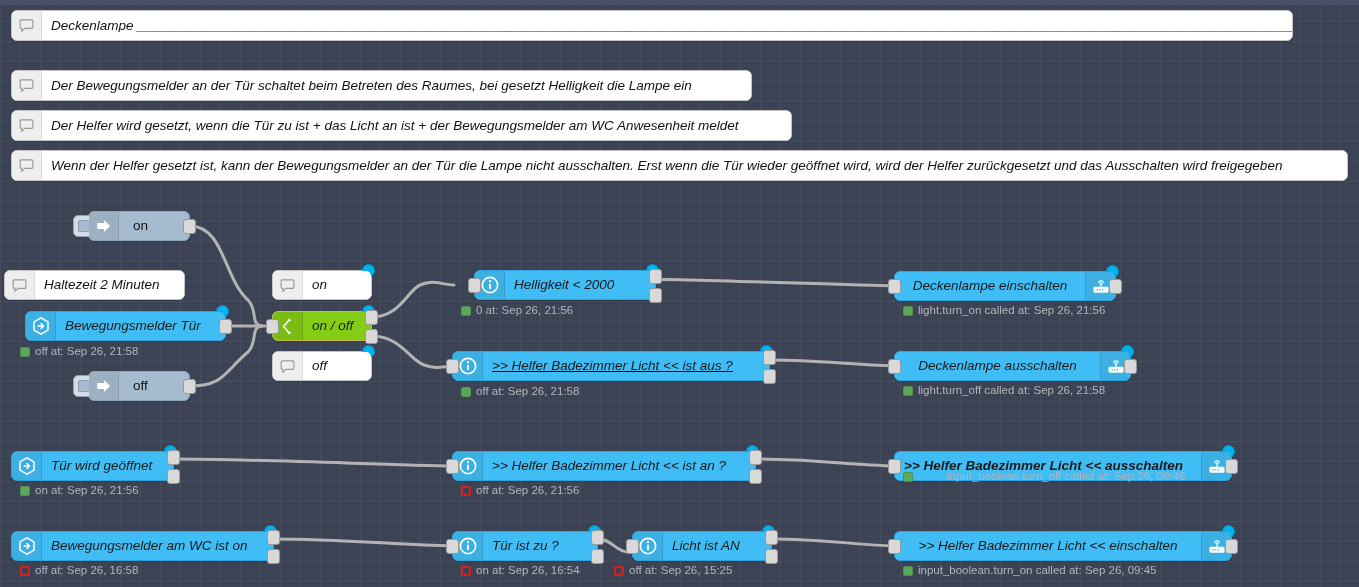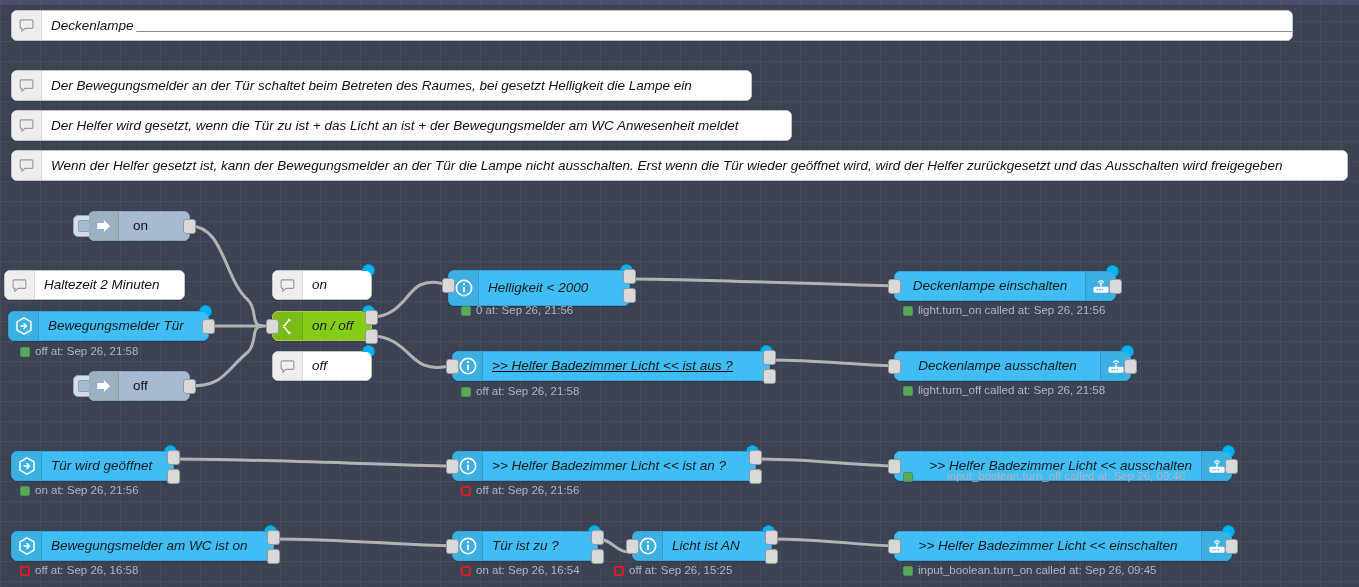--- a/index.html
+++ b/index.html
@@ -242,21 +242,21 @@
     <div class="body">
       <div class="iconbox">
         <svg class="gi" width="17" height="17" viewBox="0 0 24 24">
             <path d="M4.5 4h15a1.5 1.5 0 0 1 1.5 1.5v9A1.5 1.5 0 0 1 19.5 16H10l-4.5 4v-4H4.5A1.5 1.5 0 0 1 3 14.5v-9A1.5 1.5 0 0 1 4.5 4z" fill="none" stroke="#999" stroke-width="1.6"></path>
           </svg>
       </div>
       <div class="lbl">Haltezeit 2 Minuten</div>
     </div>
   </div>
 
-  <div class="node ha" style="left:8px; top:311px; width:201px; height:30px;">
+  <div class="node ha" style="left:25px; top:311px; width:201px; height:30px;">
     <div class="bluedot"></div>
     <div class="body">
       <div class="iconbox">
         <svg class="gi" width="20" height="20" viewBox="0 0 24 24">
           <path d="M12 2.3 20.4 7v10L12 21.7 3.6 17V7z" fill="none" stroke="#fff" stroke-width="1.8"></path>
           <path d="M8.5 12h6M12 9l3 3-3 3" fill="none" stroke="#fff" stroke-width="1.8" stroke-linecap="round" stroke-linejoin="round"></path>
         </svg>
       </div>
       <div class="lbl">Bewegungsmelder Tür</div>
     </div>
@@ -317,21 +317,21 @@
     <div class="body">
       <div class="iconbox">
         <svg class="gi" width="17" height="17" viewBox="0 0 24 24">
             <path d="M4.5 4h15a1.5 1.5 0 0 1 1.5 1.5v9A1.5 1.5 0 0 1 19.5 16H10l-4.5 4v-4H4.5A1.5 1.5 0 0 1 3 14.5v-9A1.5 1.5 0 0 1 4.5 4z" fill="none" stroke="#999" stroke-width="1.6"></path>
           </svg>
       </div>
       <div class="lbl">off</div>
     </div>
   </div>
 
-  <div class="node ha" style="left:448px; top:270px; width:182px; height:36px;">
+  <div class="node ha" style="left:474px; top:270px; width:182px; height:30px;">
     <div class="bluedot"></div>
     <div class="body">
       <div class="iconbox">
         <svg class="gi" width="20" height="20" viewBox="0 0 24 24">
           <circle cx="12" cy="12" r="9.2" fill="none" stroke="#fff" stroke-width="1.9"></circle>
           <circle cx="12" cy="7.4" r="1.35" fill="#fff"></circle>
           <rect x="10.9" y="10.2" width="2.2" height="7" rx="1" fill="#fff"></rect>
         </svg>
       </div>
       <div class="lbl">Helligkeit &lt; 2000</div>
@@ -450,21 +450,21 @@
     <div class="port out" style="top:17px;"></div>
   </div>
   <div class="status" style="left:461px; top:485px;">
     <span class="dot red"></span>
     <span>off at: Sep 26, 21:56</span>
   </div>
 
   <div class="node ha" style="left:894px; top:451px; width:338px; height:30px;">
     <div class="bluedot"></div>
     <div class="body">
-      <div class="lbl" style="text-align:right;">&gt;&gt; Helfer Badezimmer Licht &lt;&lt; ausschalten</div>
+      <div class="lbl" style="text-align:left;font-weight:bold;">&gt;&gt; Helfer Badezimmer Licht &lt;&lt; ausschalten</div>
       <div class="iconbox right">
         <svg class="gi" width="20" height="20" viewBox="0 0 24 24">
           <rect x="3" y="13" width="18" height="7" rx="1.6" fill="#fff"></rect>
           <circle cx="7.5" cy="16.6" r="1" fill="#41bdf5"></circle>
           <circle cx="10.5" cy="16.6" r="1" fill="#41bdf5"></circle>
           <circle cx="13.5" cy="16.6" r="1" fill="#41bdf5"></circle>
           <path d="M12 12.5V8.5" stroke="#fff" stroke-width="1.5" stroke-linecap="round"></path>
           <path d="M9 7.3a4.3 4.3 0 0 1 6 0" fill="none" stroke="#fff" stroke-width="1.5" stroke-linecap="round"></path>
           <path d="M10.6 9.1a2 2 0 0 1 2.8 0" fill="none" stroke="#fff" stroke-width="1.4" stroke-linecap="round"></path>
         </svg>

